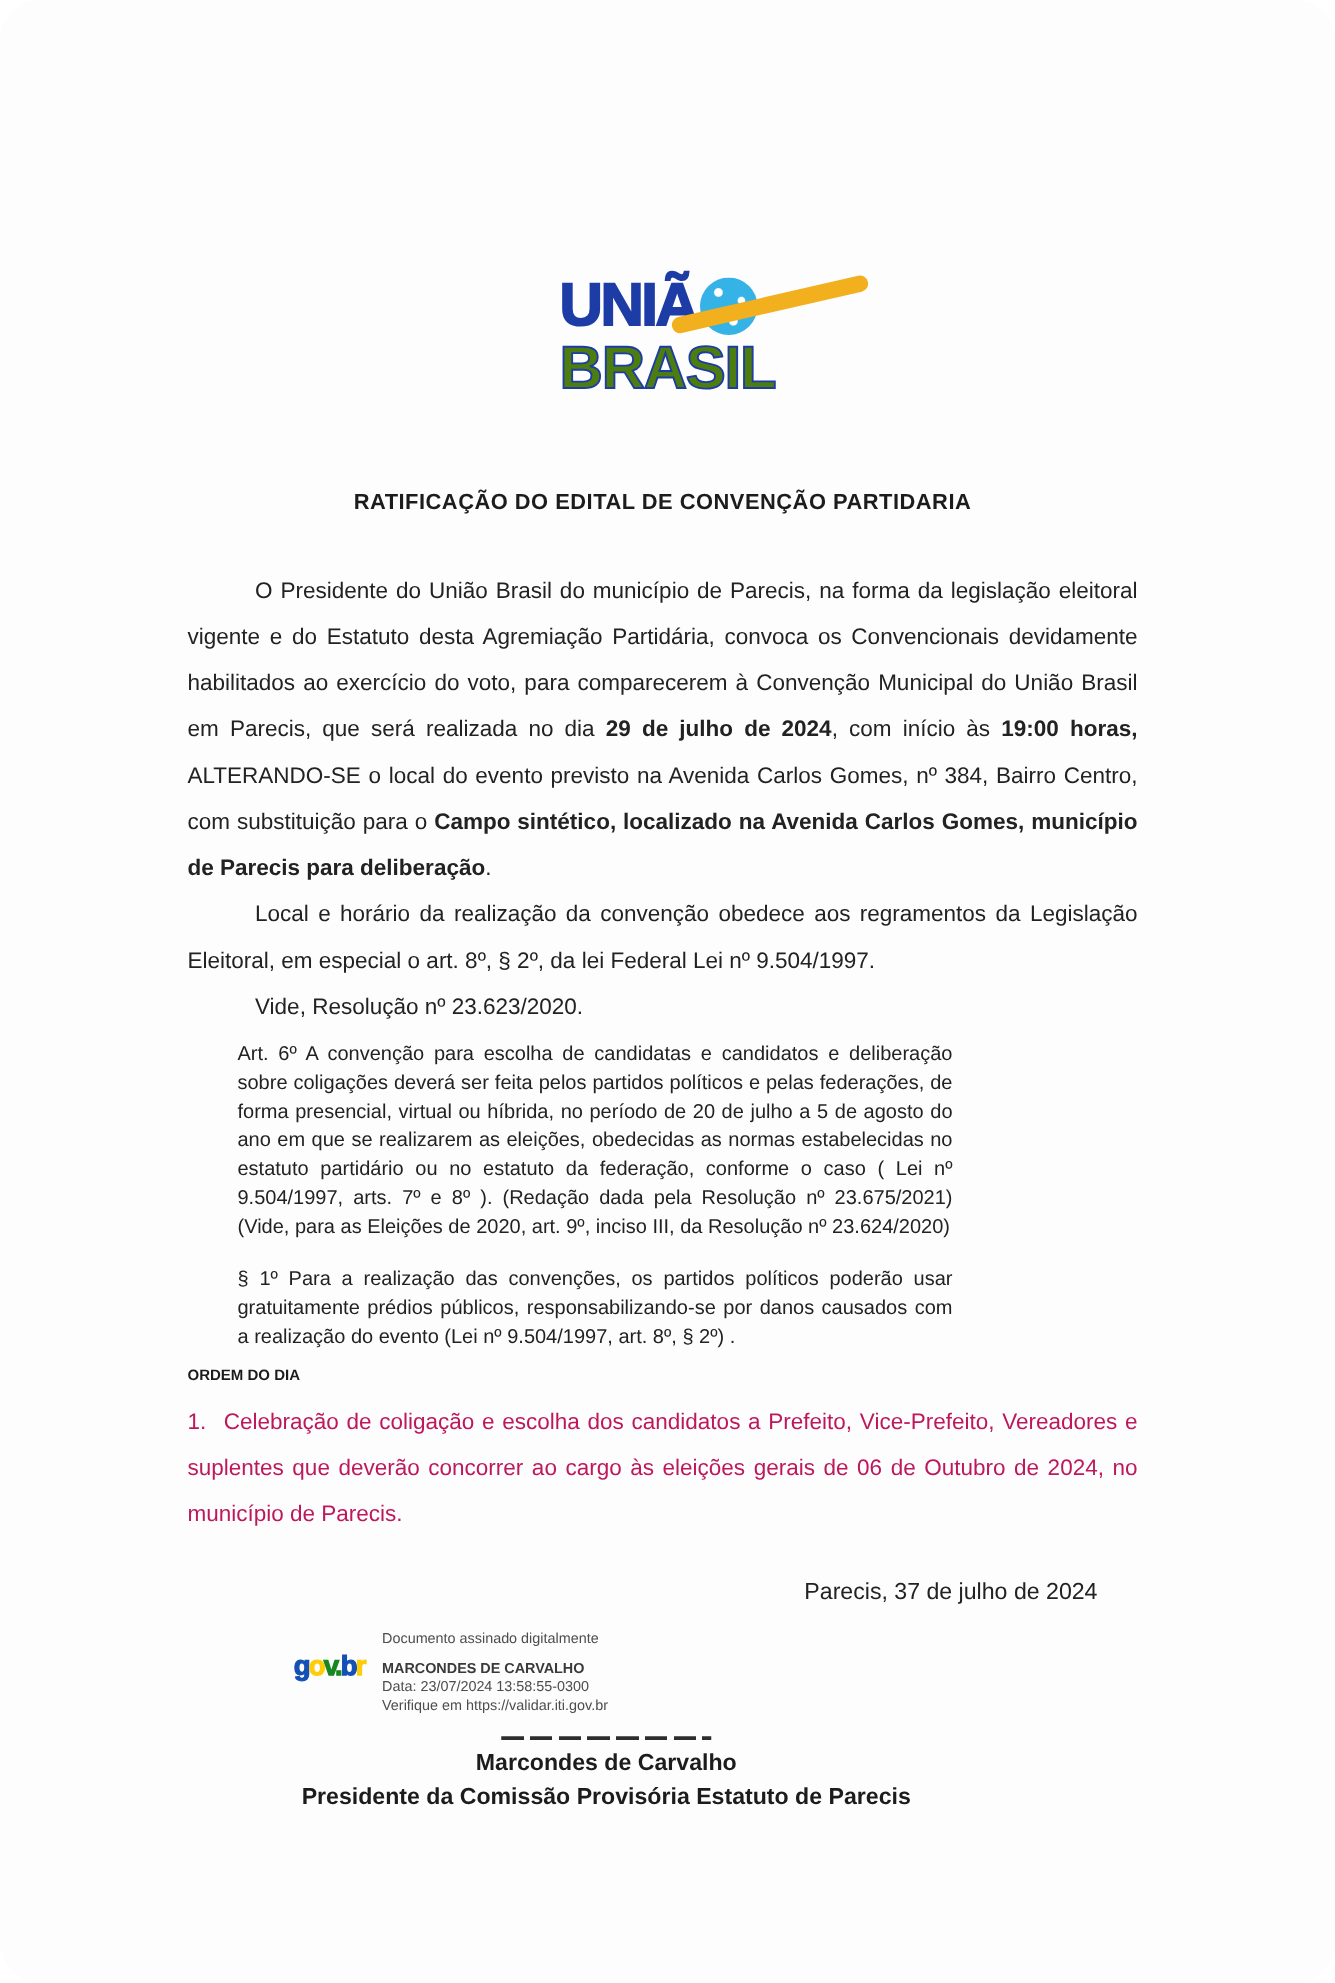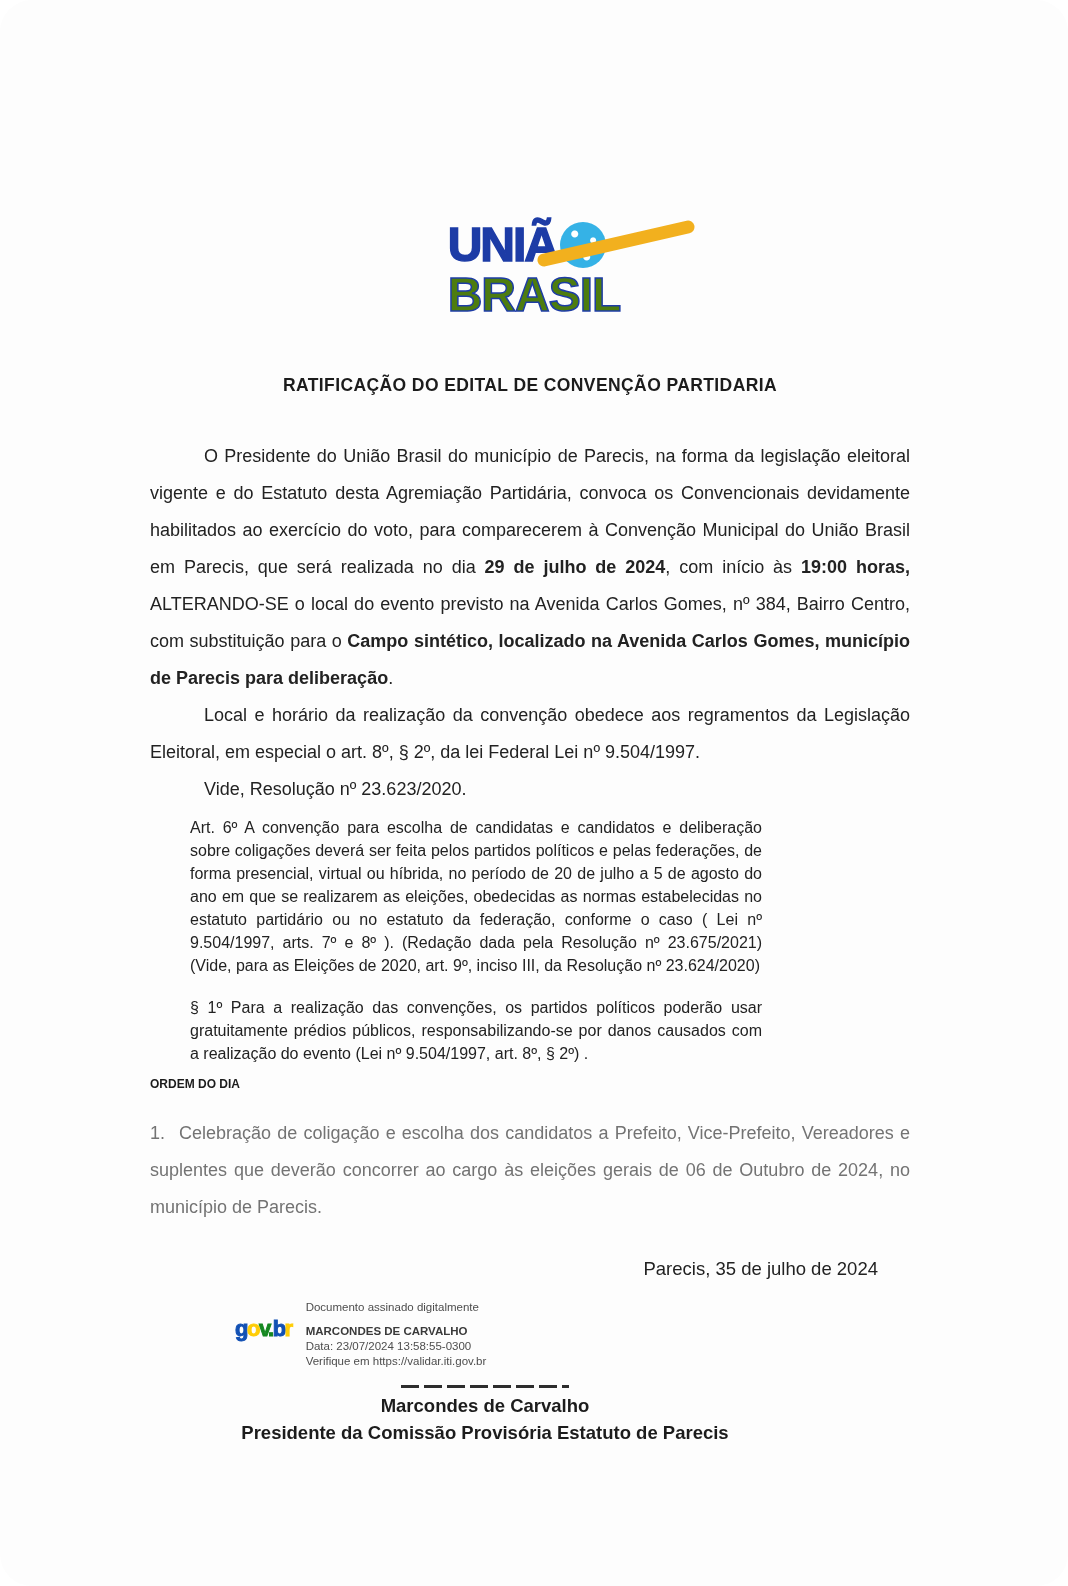--- a/index.html
+++ b/index.html
@@ -57,21 +57,21 @@
     margin-top: 3px;
     font-size: 48px;
     font-weight: 900;
     letter-spacing: -1px;
     color: #4d7c0f;
     -webkit-text-stroke: 1.5px #1d3ca6;
   }
 
   
   .title {
-    margin-top: 56px;
+    margin-top: 72px;
     text-align: center;
     font-size: 17.5px;
     font-weight: bold;
     letter-spacing: 0.4px;
     color: #1c1c1c;
   }
 
   
   .para {
     font-size: 18px;
@@ -96,25 +96,25 @@
   .q2 { margin-top: 19px; }
 
   
   .ordem {
     margin-top: 12px;
     font-size: 12px;
     font-weight: bold;
     color: #1c1c1c;
   }
   .agenda {
-    margin-top: 24px;
+    margin-top: 12px;
     font-size: 18px;
     line-height: 37px;
     text-align: justify;
-    color: #737373;
+    color: #be185d;
   }
   .agenda .num { margin-right: 14px; }
 
   
   .dateline {
     margin-top: 32px;
     text-align: right;
     padding-right: 32px;
     font-size: 18.5px;
     color: #222;
@@ -199,21 +199,21 @@
 
   <div class="quote q1">Art. 6º A convenção para escolha de candidatas e candidatos e deliberação sobre coligações deverá ser feita pelos partidos políticos e pelas federações, de forma presencial, virtual ou híbrida, no período de 20 de julho a 5 de agosto do ano em que se realizarem as eleições, obedecidas as normas estabelecidas no estatuto partidário ou no estatuto da federação, conforme o caso ( Lei nº 9.504/1997, arts. 7º e 8º ). (Redação dada pela Resolução nº 23.675/2021) (Vide, para as Eleições de 2020, art. 9º, inciso III, da Resolução nº 23.624/2020)</div>
   <div class="quote q2">§ 1º Para a realização das convenções, os partidos políticos poderão usar gratuitamente prédios públicos, responsabilizando-se por danos causados com a realização do evento (Lei nº 9.504/1997, art. 8º, § 2º) .</div>
 
   <div class="content">
 
     <div class="ordem">ORDEM DO DIA</div>
 
     <p class="agenda"><span class="num">1.</span><span>Celebração de coligação e escolha dos candidatos a Prefeito, Vice-Prefeito, Vereadores e suplentes que deverão concorrer ao cargo às eleições gerais de 06 de Outubro de 2024, no município de Parecis.</span></p>
 
-    <div class="dateline">Parecis, 35 de julho de 2024</div>
+    <div class="dateline">Parecis, 37 de julho de 2024</div>
   </div>
 
   <div class="digsig">
     <div class="govbr">
       <span style="color: rgb(19, 81, 180);">g</span><span style="color: rgb(255, 205, 7);">o</span><span style="color: rgb(22, 136, 33);">v</span><span style="color: rgb(22, 136, 33);">.</span><span style="color: rgb(19, 81, 180);">b</span><span style="color: rgb(255, 205, 7);">r</span>
     </div>
     <div class="digsig-text">
       <div class="assertion">Documento assinado digitalmente</div>
       <div class="signer">MARCONDES DE CARVALHO</div>
       <div>Data: 23/07/2024 13:58:55-0300</div>

